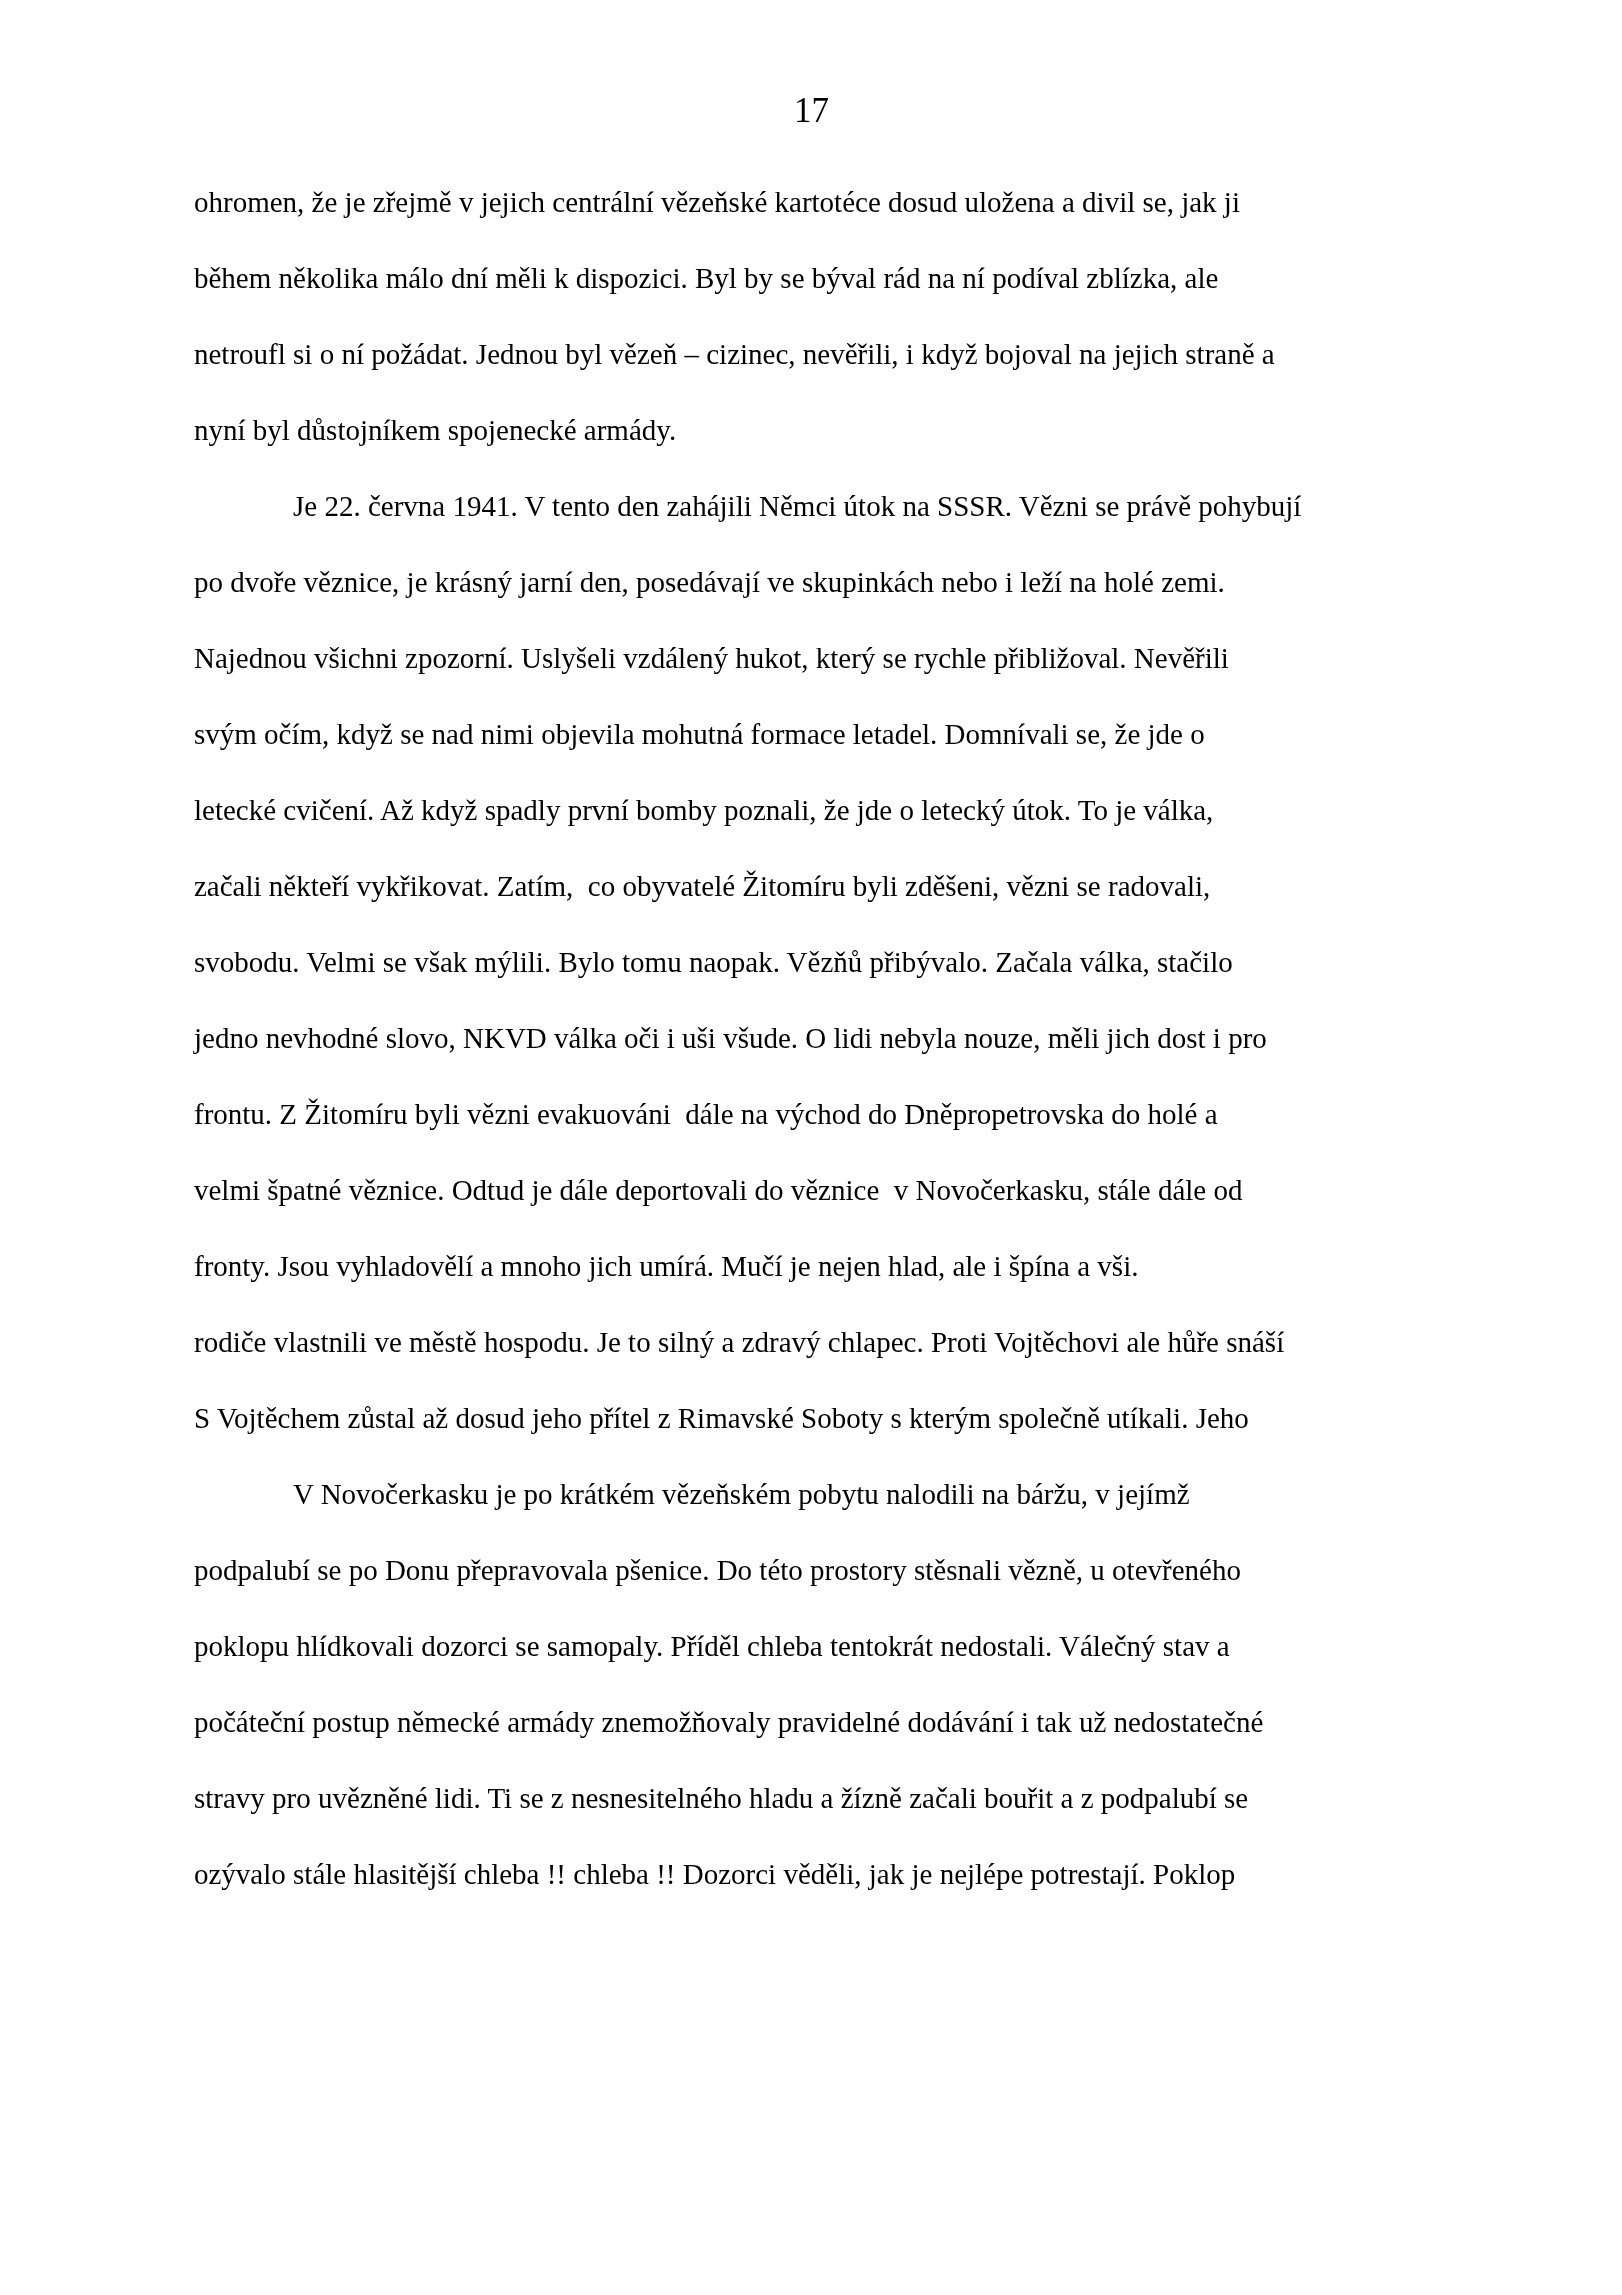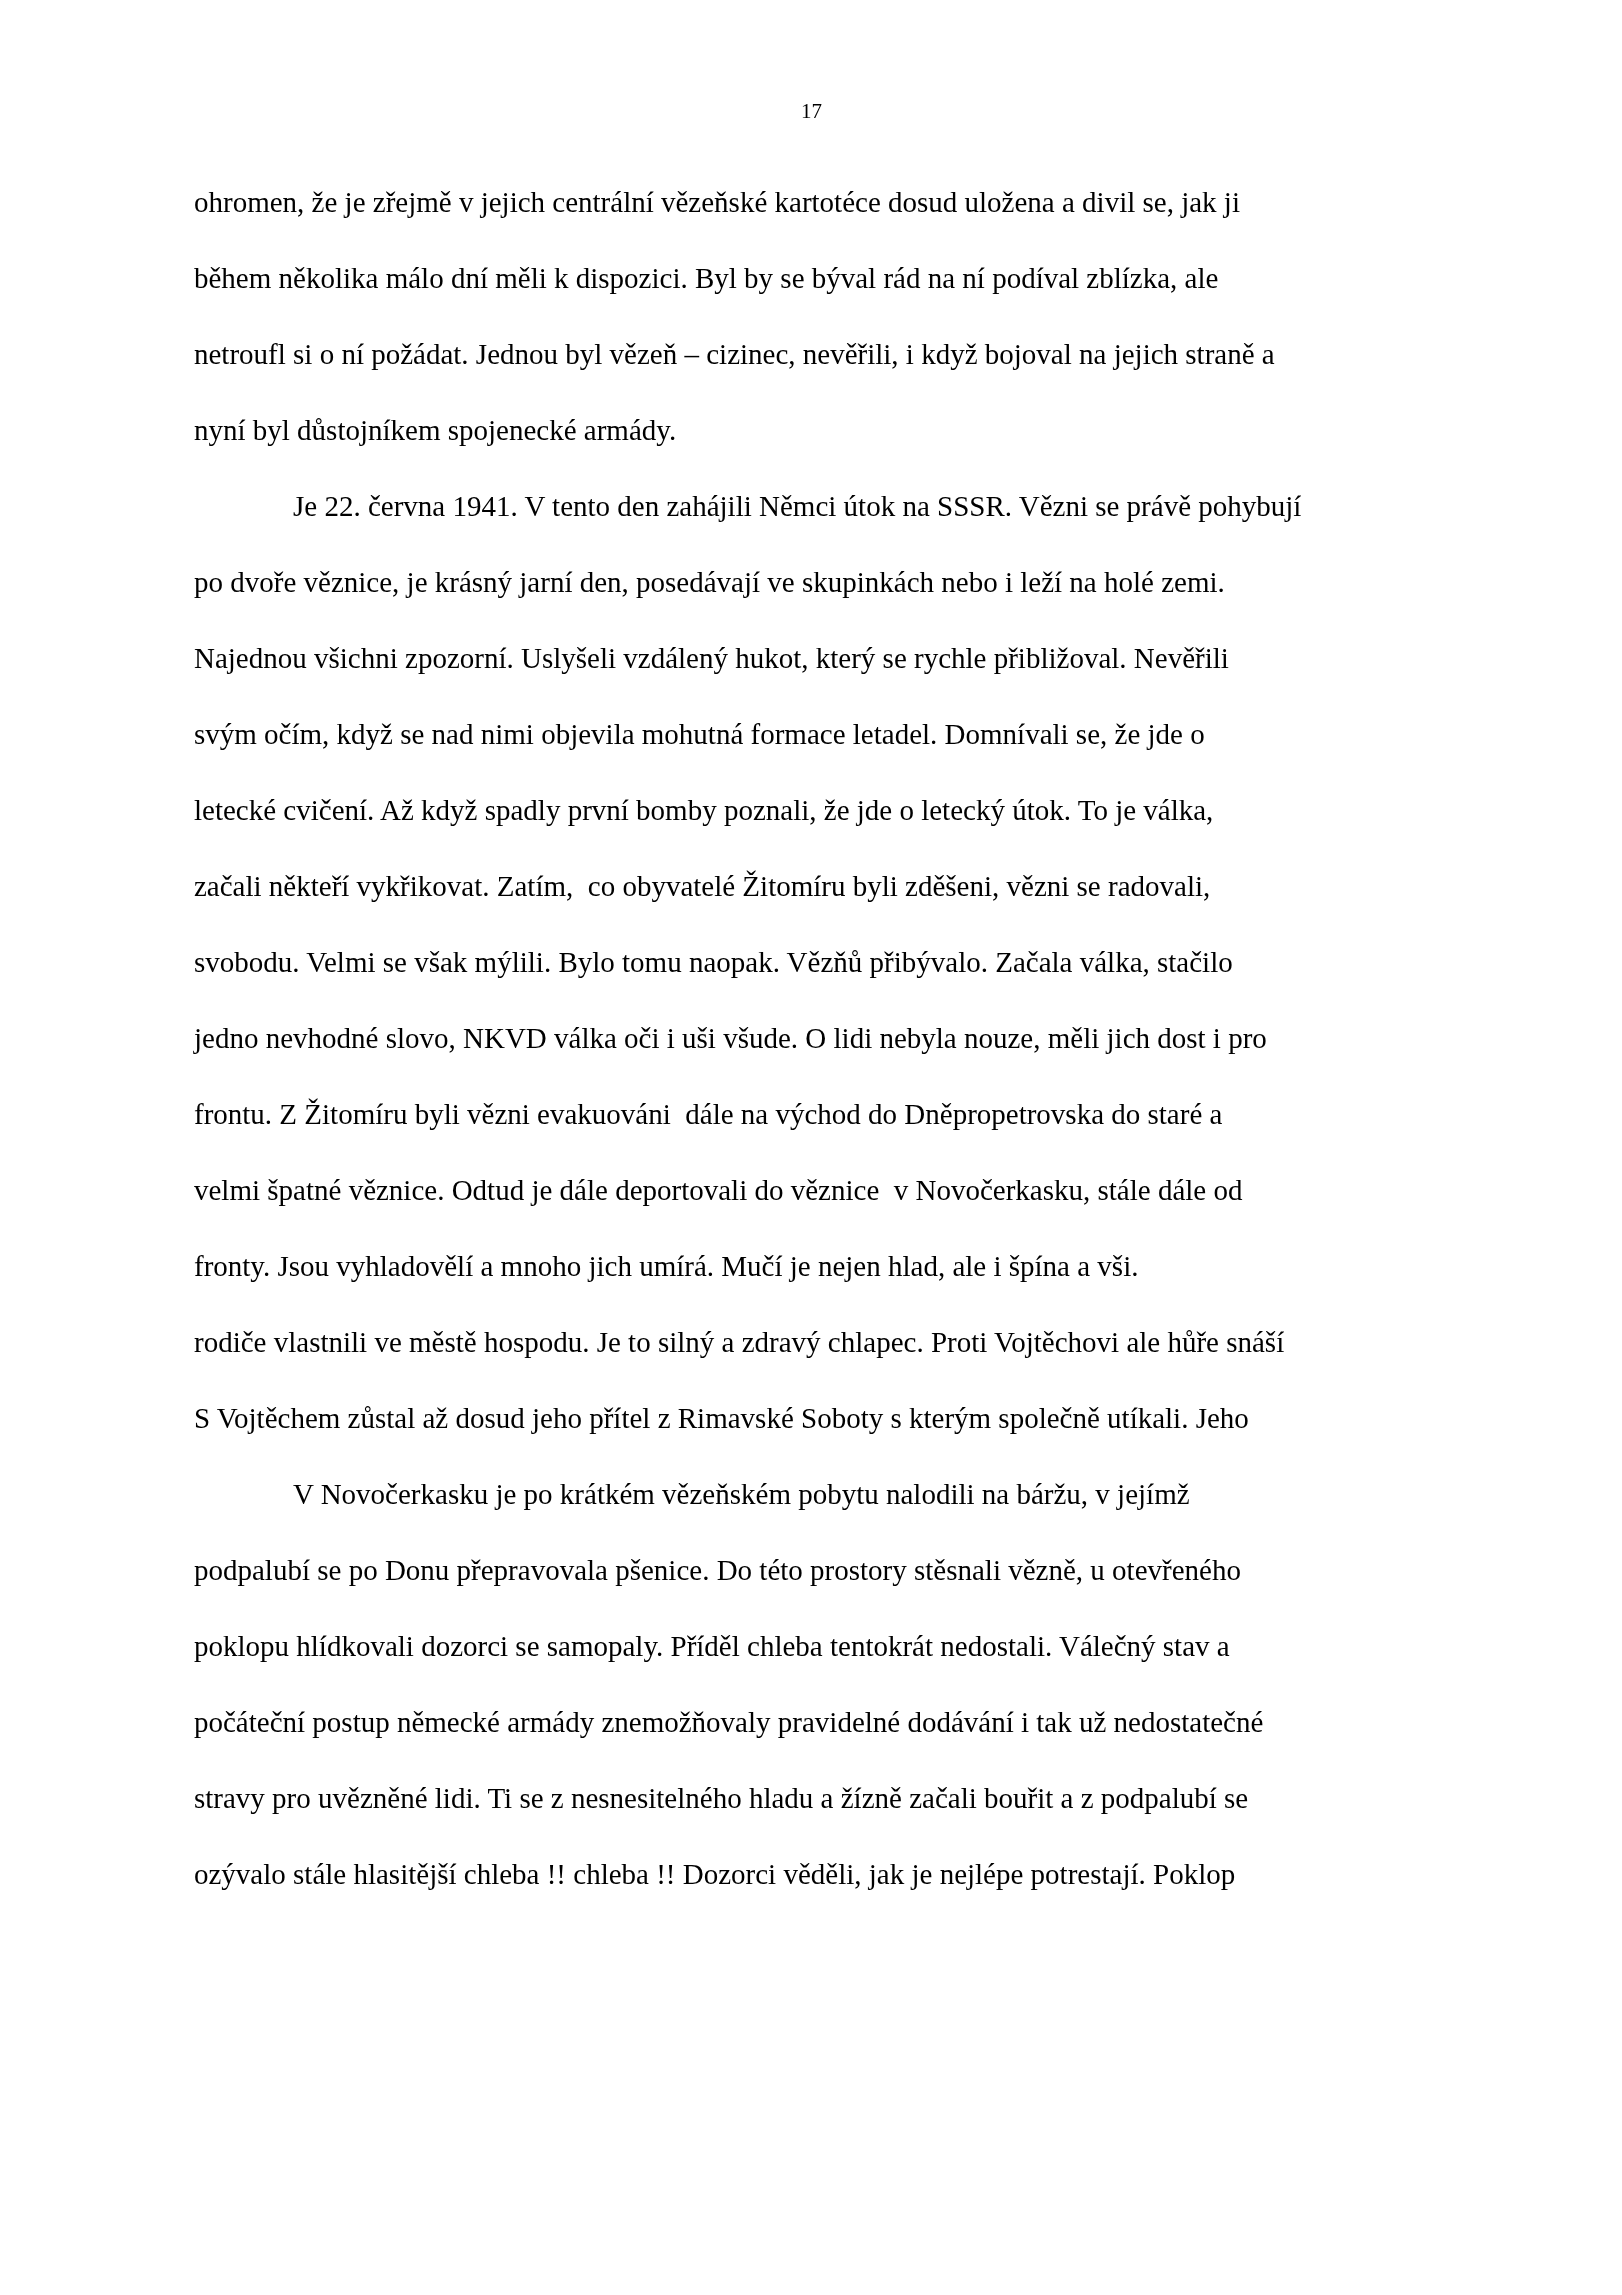--- a/index.html
+++ b/index.html
@@ -16,21 +16,21 @@
     color: #000000;
     font-family: "Liberation Serif", "DejaVu Serif", serif;
     overflow: hidden;
   }
   .page-number {
     position: absolute;
     top: 73px;
     left: 0;
     width: 100%;
     text-align: center;
-    font-size: 21px;
+    font-size: 35px;
     line-height: 76px;
     white-space: pre;
   }
   .doc-body {
     position: absolute;
     top: 164px;
     left: 194px;
     width: 1328px;
   }
   .line {
@@ -54,21 +54,21 @@
       <div class="line">netroufl si o ní požádat. Jednou byl vězeň – cizinec, nevěřili, i když bojoval na jejich straně a</div>
       <div class="line">nyní byl důstojníkem spojenecké armády.</div>
       <div class="line indent">Je 22. června 1941. V tento den zahájili Němci útok na SSSR. Vězni se právě pohybují</div>
       <div class="line">po dvoře věznice, je krásný jarní den, posedávají ve skupinkách nebo i leží na holé zemi.</div>
       <div class="line">Najednou všichni zpozorní. Uslyšeli vzdálený hukot, který se rychle přibližoval. Nevěřili</div>
       <div class="line">svým očím, když se nad nimi objevila mohutná formace letadel. Domnívali se, že jde o</div>
       <div class="line">letecké cvičení. Až když spadly první bomby poznali, že jde o letecký útok. To je válka,</div>
       <div class="line">začali někteří vykřikovat. Zatím,  co obyvatelé Žitomíru byli zděšeni, vězni se radovali,</div>
       <div class="line">svobodu. Velmi se však mýlili. Bylo tomu naopak. Vězňů přibývalo. Začala válka, stačilo</div>
       <div class="line">jedno nevhodné slovo, NKVD válka oči i uši všude. O lidi nebyla nouze, měli jich dost i pro</div>
-      <div class="line">frontu. Z Žitomíru byli vězni evakuováni  dále na východ do Dněpropetrovska do staré a</div>
+      <div class="line">frontu. Z Žitomíru byli vězni evakuováni  dále na východ do Dněpropetrovska do holé a</div>
       <div class="line">velmi špatné věznice. Odtud je dále deportovali do věznice  v Novočerkasku, stále dále od</div>
       <div class="line">fronty. Jsou vyhladovělí a mnoho jich umírá. Mučí je nejen hlad, ale i špína a vši.</div>
       <div class="line">rodiče vlastnili ve městě hospodu. Je to silný a zdravý chlapec. Proti Vojtěchovi ale hůře snáší</div>
       <div class="line">S Vojtěchem zůstal až dosud jeho přítel z Rimavské Soboty s kterým společně utíkali. Jeho</div>
       <div class="line indent">V Novočerkasku je po krátkém vězeňském pobytu nalodili na báržu, v jejímž</div>
       <div class="line">podpalubí se po Donu přepravovala pšenice. Do této prostory stěsnali vězně, u otevřeného</div>
       <div class="line">poklopu hlídkovali dozorci se samopaly. Příděl chleba tentokrát nedostali. Válečný stav a</div>
       <div class="line">počáteční postup německé armády znemožňovaly pravidelné dodávání i tak už nedostatečné</div>
       <div class="line">stravy pro uvězněné lidi. Ti se z nesnesitelného hladu a žízně začali bouřit a z podpalubí se</div>
       <div class="line">ozývalo stále hlasitější chleba !! chleba !! Dozorci věděli, jak je nejlépe potrestají. Poklop</div>

